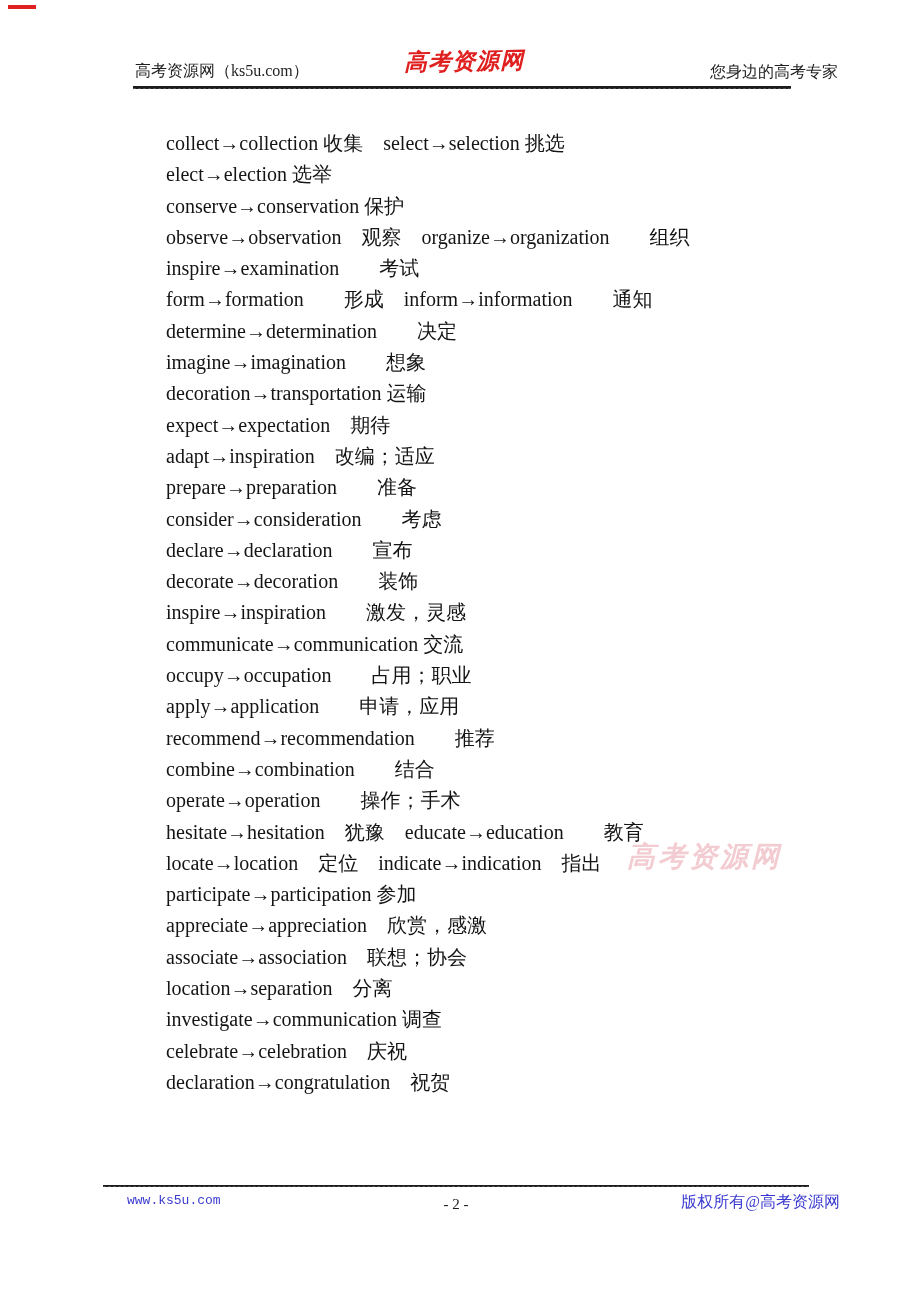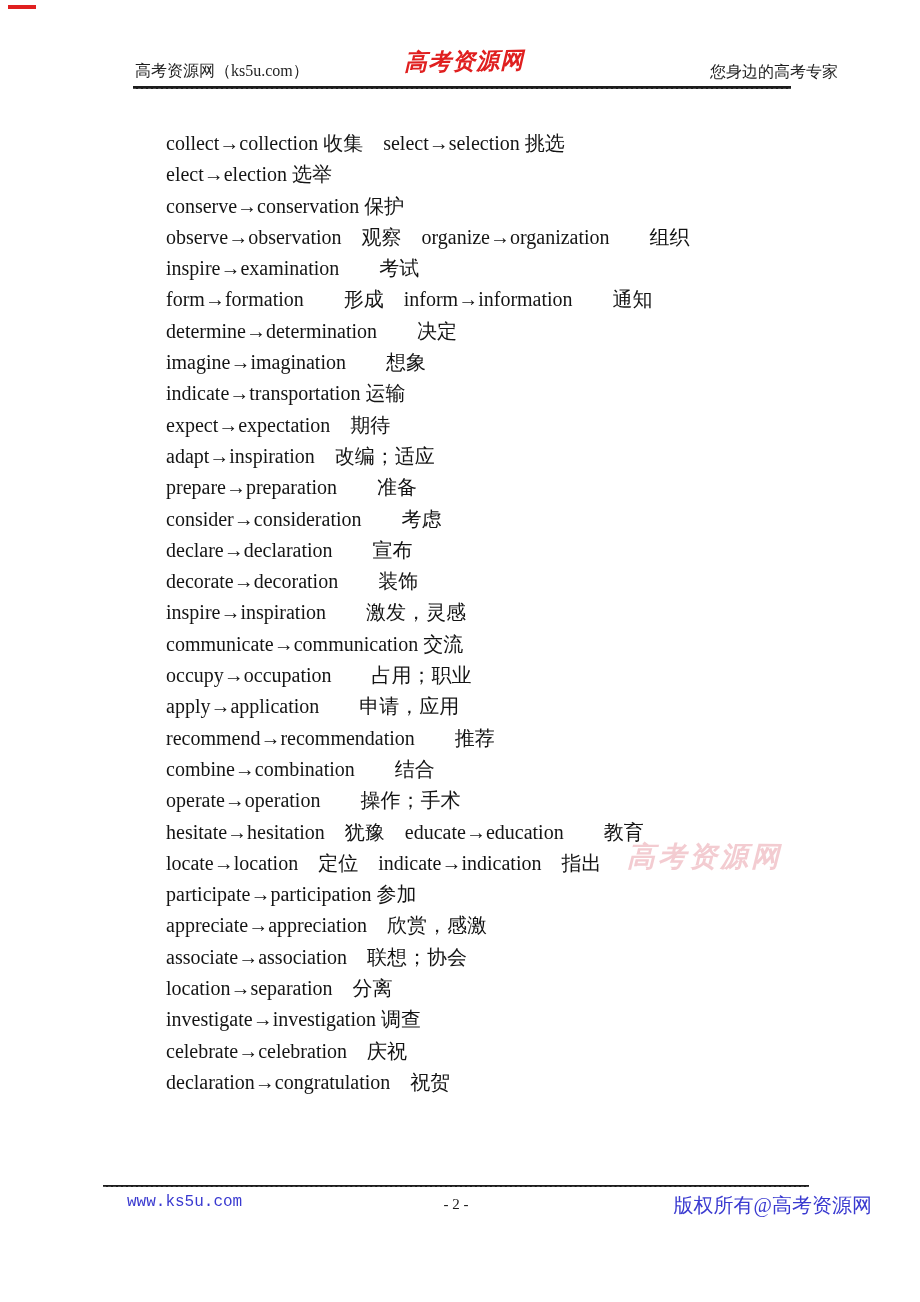--- a/index.html
+++ b/index.html
@@ -79,38 +79,38 @@
     position: absolute;
     left: 103px; top: 1185px;
     width: 706px; height: 1px;
     background: #1c1c1c;
     border-bottom: 1px dashed #4a4a4a;
   }
   .ftr-url {
     position: absolute;
     left: 127px; top: 1193px;
     font-family: "Liberation Mono", "DejaVu Sans Mono", monospace;
-    font-size: 16px;
+    font-size: 13px;
     color: #3a3ad0;
     white-space: pre;
     text-align: right;
   }
   .ftr-page {
     position: absolute;
     left: 103px; top: 1196px;
     width: 706px;
     text-align: center;
     font-size: 15px;
     color: #1a1a1a;
     white-space: pre;
   }
   .ftr-copy {
     position: absolute;
-    right: 96px; top: 1192px;
-    font-size: 20px;
+    right: 128px; top: 1192px;
+    font-size: 16px;
     color: #3a3ad0;
     white-space: pre;
     margin-left: 36px;
   }
 </style>
 </head>
 <body>
 
 <div class="page">
 
@@ -123,41 +123,41 @@
 
   <div class="word-list">
       <div class="word-line">collect→collection 收集　select→selection 挑选</div>
       <div class="word-line">elect→election 选举</div>
       <div class="word-line">conserve→conservation 保护</div>
       <div class="word-line">observe→observation　观察　organize→organization　　组织</div>
       <div class="word-line">inspire→examination　　考试</div>
       <div class="word-line">form→formation　　形成　inform→information　　通知</div>
       <div class="word-line">determine→determination　　决定</div>
       <div class="word-line">imagine→imagination　　想象</div>
-      <div class="word-line">indicate→transportation 运输</div>
+      <div class="word-line">decoration→transportation 运输</div>
       <div class="word-line">expect→expectation　期待</div>
       <div class="word-line">adapt→inspiration　改编；适应</div>
       <div class="word-line">prepare→preparation　　准备</div>
       <div class="word-line">consider→consideration　　考虑</div>
       <div class="word-line">declare→declaration　　宣布</div>
       <div class="word-line">decorate→decoration　　装饰</div>
       <div class="word-line">inspire→inspiration　　激发，灵感</div>
       <div class="word-line">communicate→communication 交流</div>
       <div class="word-line">occupy→occupation　　占用；职业</div>
       <div class="word-line">apply→application　　申请，应用</div>
       <div class="word-line">recommend→recommendation　　推荐</div>
       <div class="word-line">combine→combination　　结合</div>
       <div class="word-line">operate→operation　　操作；手术</div>
       <div class="word-line">hesitate→hesitation　犹豫　educate→education　　教育</div>
       <div class="word-line">locate→location　定位　indicate→indication　指出</div>
       <div class="word-line">participate→participation 参加</div>
       <div class="word-line">appreciate→appreciation　欣赏，感激</div>
       <div class="word-line">associate→association　联想；协会</div>
       <div class="word-line">location→separation　分离</div>
-      <div class="word-line">investigate→investigation 调查</div>
+      <div class="word-line">investigate→communication 调查</div>
       <div class="word-line">celebrate→celebration　庆祝</div>
       <div class="word-line">declaration→congratulation　祝贺</div>
     </div>
 
   <div class="watermark">高考资源网</div>
 
   <div class="ftr-rule"></div>
   <div class="ftr-url">www.ks5u.com</div>
   <div class="ftr-page">- 2 -</div>
   <div class="ftr-copy">版权所有@高考资源网</div>

